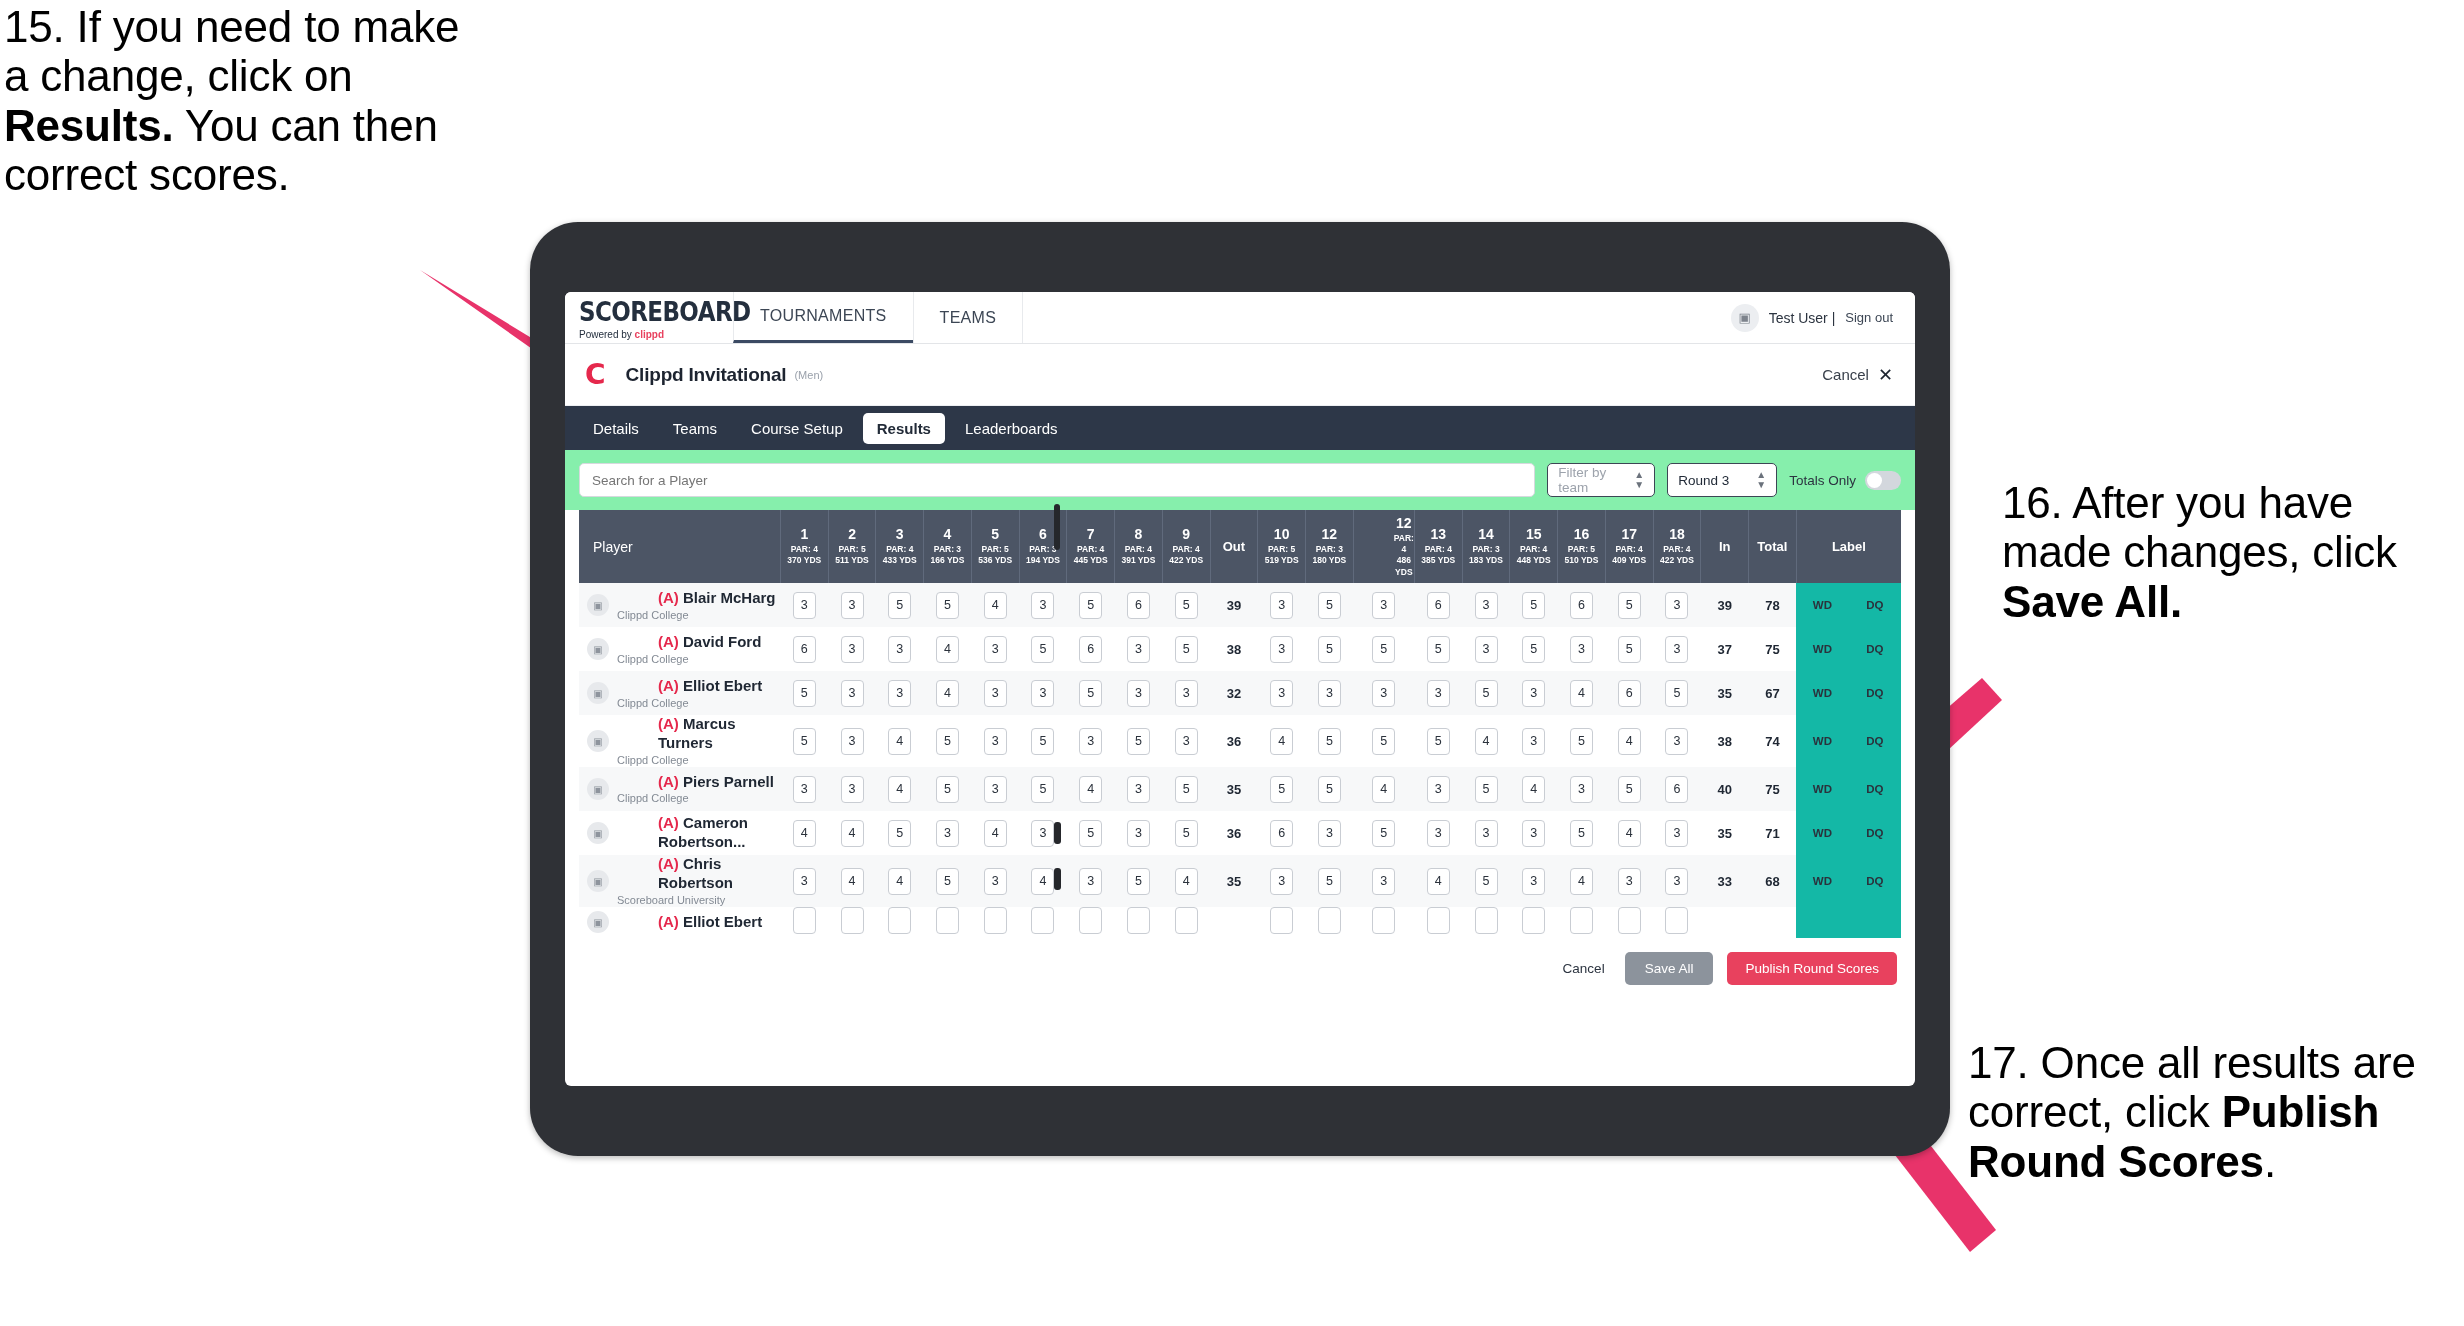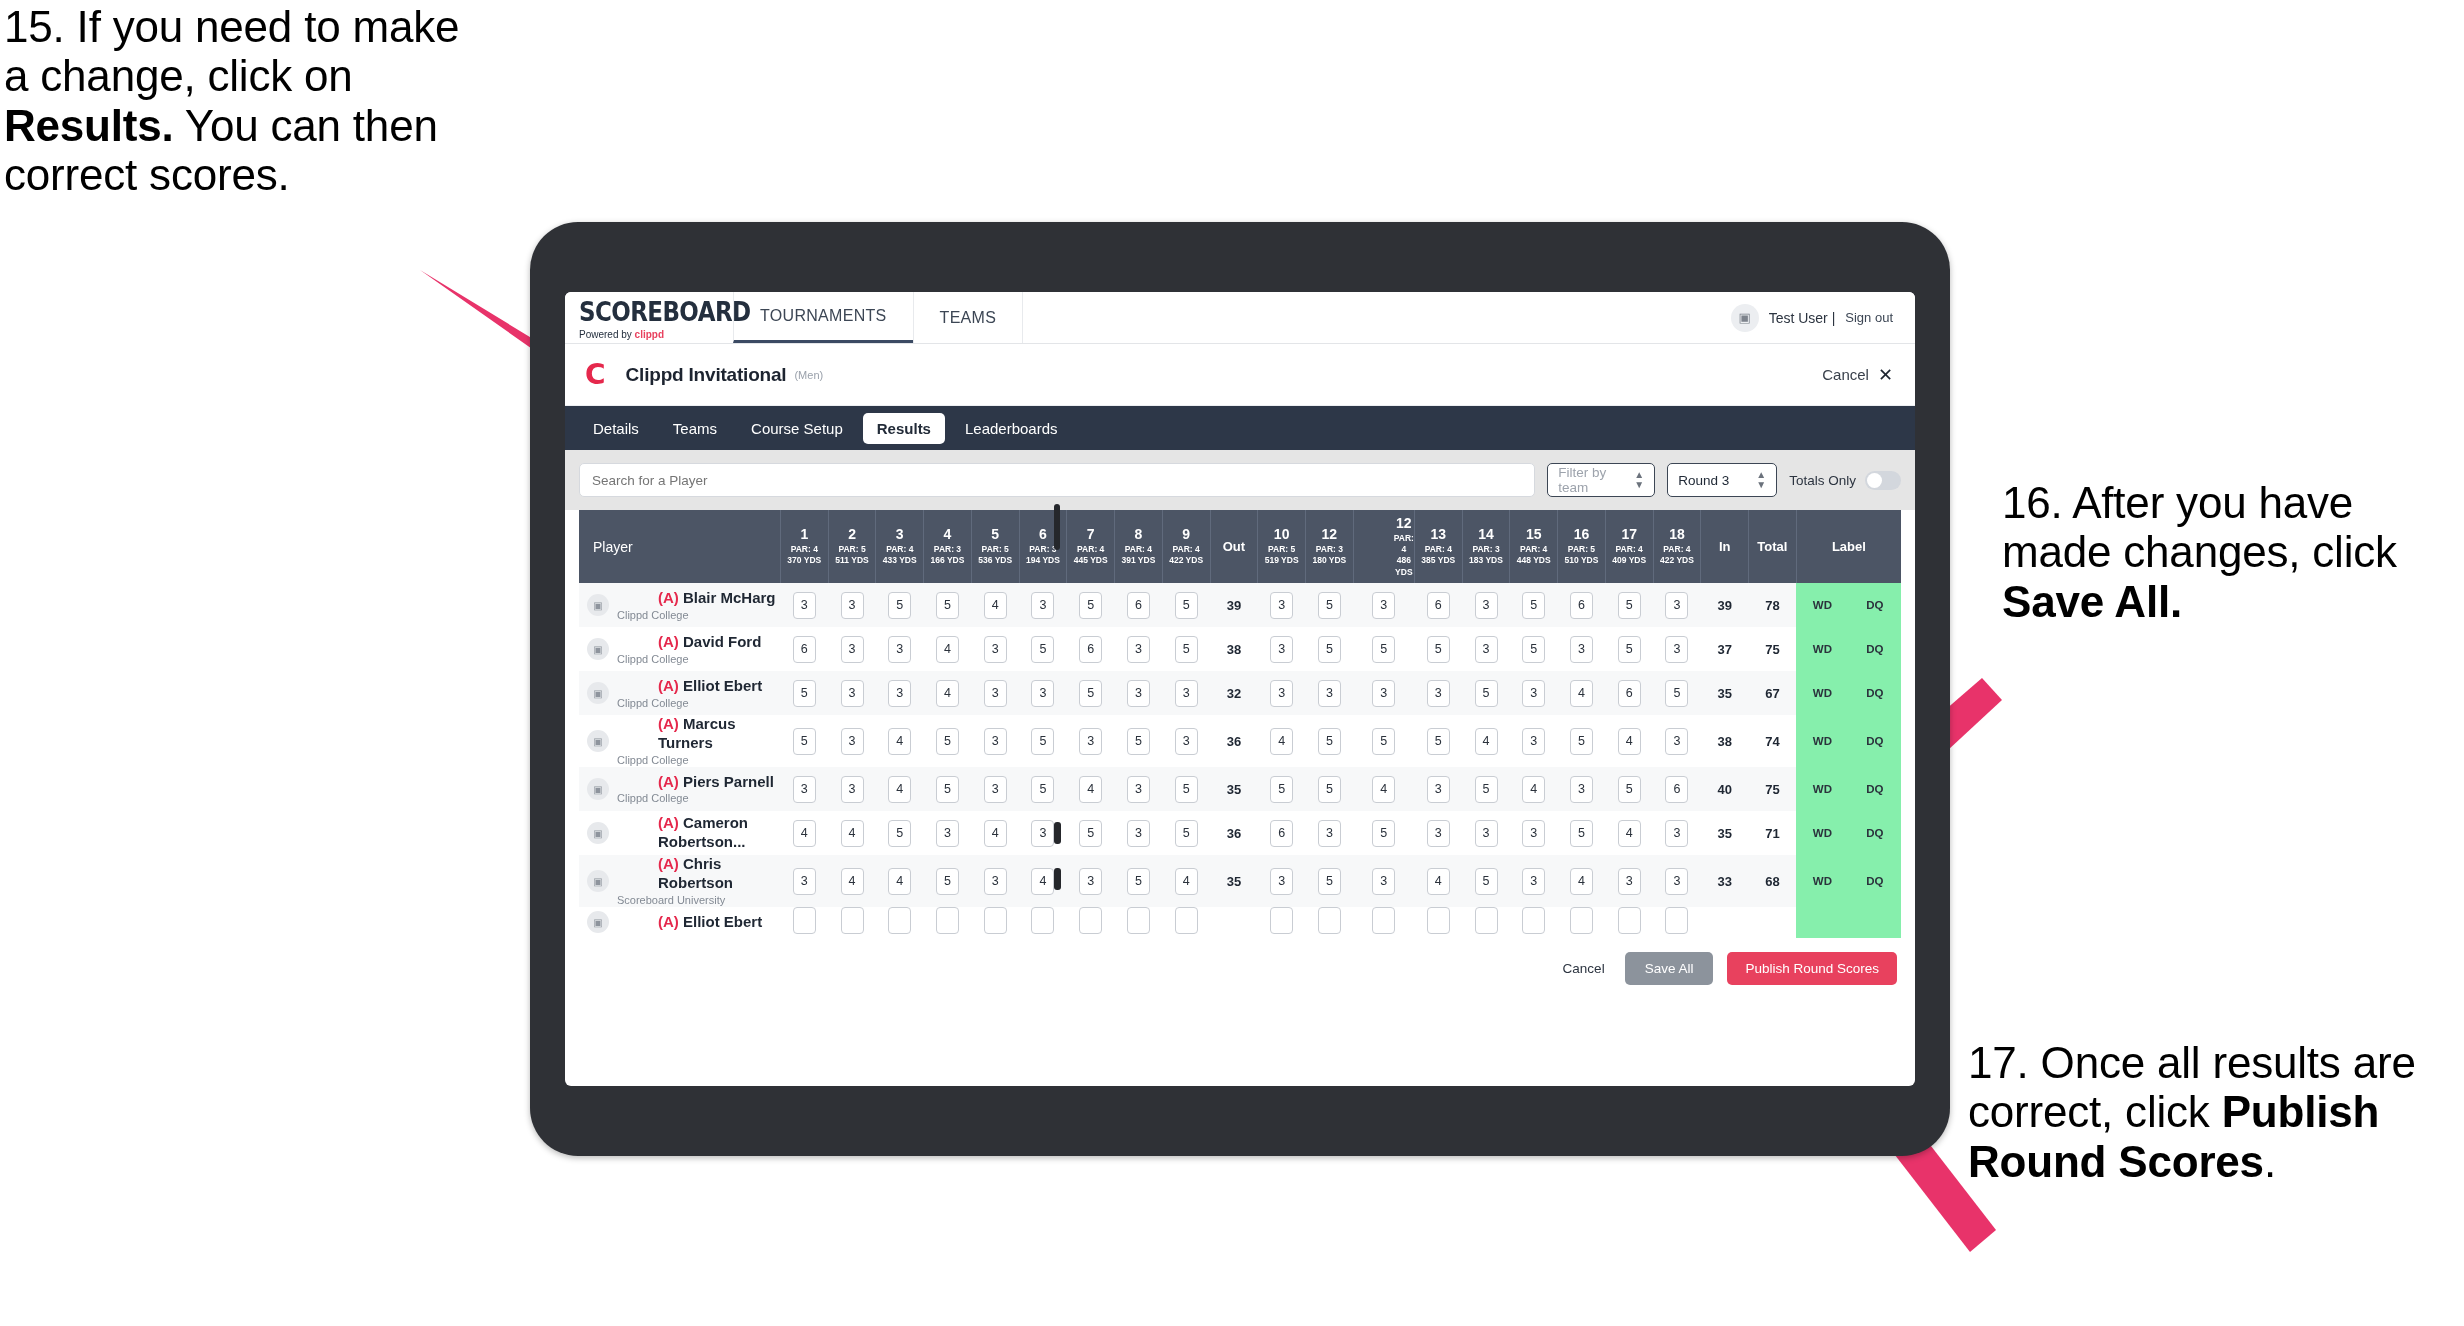--- a/index.html
+++ b/index.html
@@ -106,21 +106,21 @@
   }
   .tab {
     font-size: 15px; color: #ffffff; padding: 7px 14px;
     border-radius: 5px; cursor: pointer; white-space: nowrap;
   }
   .tab.active { background: #ffffff; color: #222b38; font-weight: 600; }
 
   
   #toolbar {
     display: flex; align-items: center; gap: 12px;
-    padding: 13px 14px; background: #e5e5e5;
+    padding: 13px 14px; background: #86efac;
   }
   #search-input {
     flex: 1; height: 34px; border: 1px solid #d6d9de; border-radius: 5px;
     padding: 0 12px; font-size: 13.5px; color: #9da3ac;
     font-family: "Liberation Sans", sans-serif; background:#fff;
   }
   .selectbox {
     height: 34px; border: 1px solid #3c4654; border-radius: 5px;
     display: flex; align-items: center; padding: 0 10px;
     font-size: 13.5px; cursor: pointer; background:#fff; gap: 14px;
@@ -170,21 +170,21 @@
   }
   .p-name { font-size: 15px; font-weight: 700; color: #1f2733; line-height: 1.25; margin-left: 41px; }
   .p-name .amat { color: #e5284c; font-weight: 700; }
   .p-team { font-size: 11px; color: #838a94; line-height: 1.3; }
   .score-box {
     display: inline-flex; align-items: center; justify-content: center;
     width: 23px; height: 27px; border: 1px solid #c9cdd3; border-radius: 4px;
     background: #fff; font-size: 12.5px; color: #2b323c;
   }
   td.agg { font-size: 13px; font-weight: 700; color: #1f2733; }
-  td.lbl { font-size: 11.5px; font-weight: 600; color: #2b323c; background: #86efac; }
+  td.lbl { font-size: 11.5px; font-weight: 600; color: #2b323c; background: #14b8a6; }
 
   
   #footer {
     display: flex; align-items: center; justify-content: flex-end;
     gap: 14px; padding: 14px 18px 16px 0; background: #fff;
   }
   #btn-cancel { font-size: 13.5px; color: #2c3440; cursor:pointer; padding: 0 6px; }
   #btn-save {
     background: #8c939c; color: #fff; font-size: 13.5px;
     border: none; border-radius: 5px; padding: 9px 20px; cursor:pointer;

